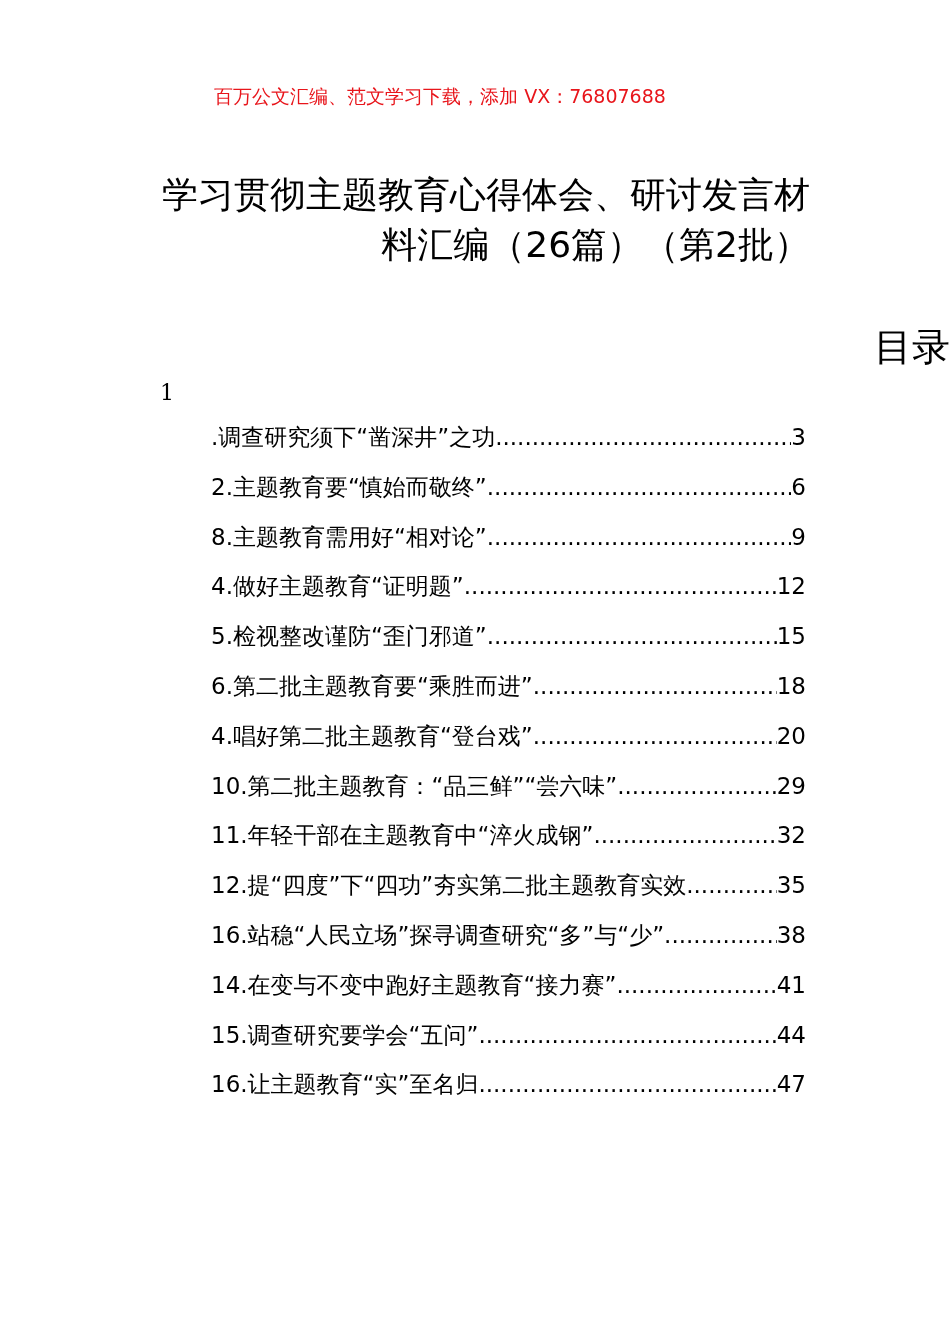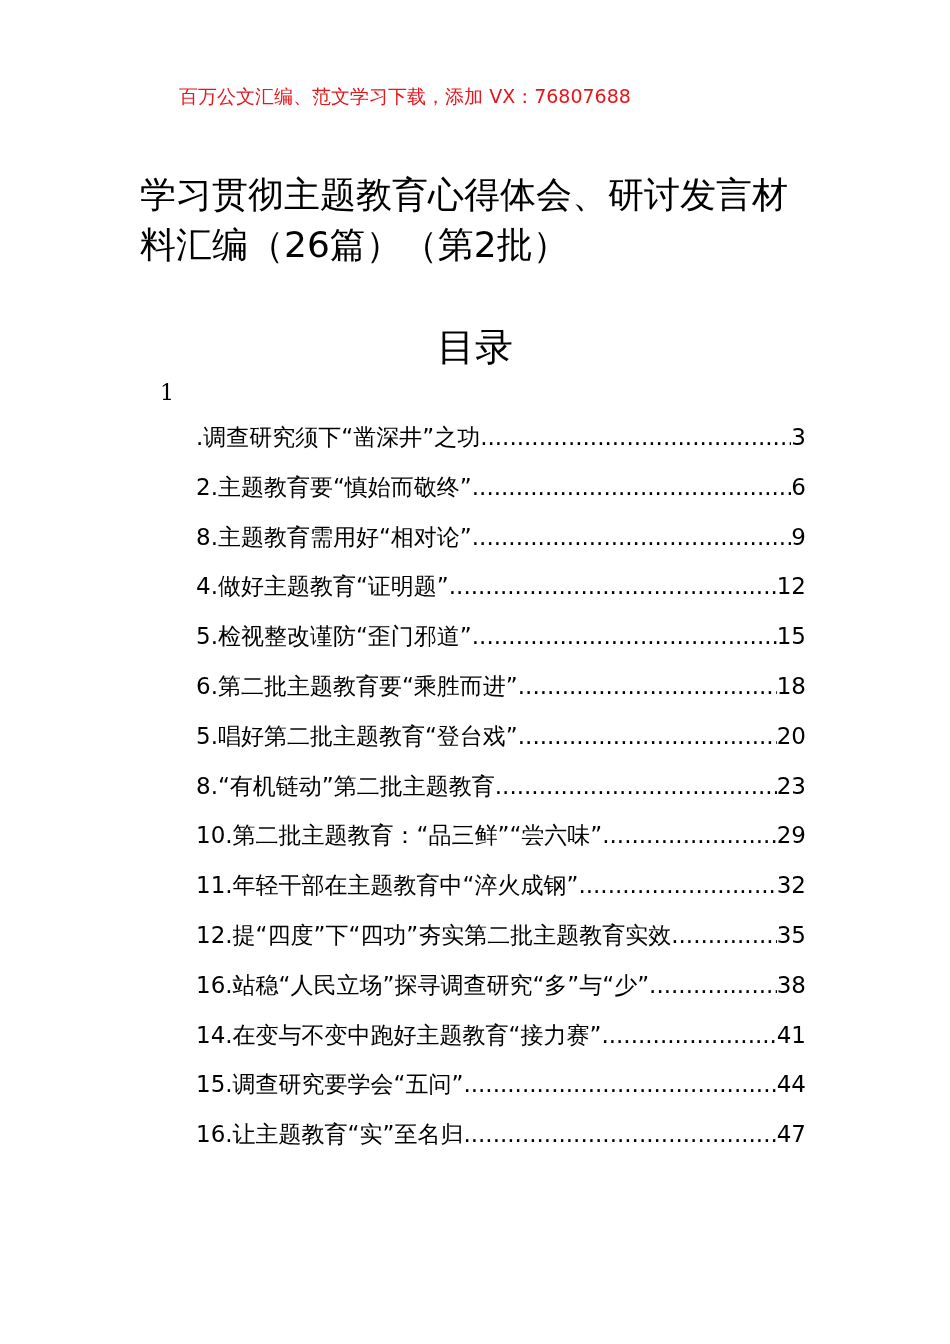--- a/index.html
+++ b/index.html
@@ -1,26 +1,26 @@
 <!DOCTYPE html>
 <html><head>
 <meta charset="utf-8">
 <style>
   html, body { margin: 0; padding: 0; background: #ffffff; }
   body { width: 950px; height: 1344px; position: relative; overflow: hidden;
          font-family: "DejaVu Sans", "Liberation Sans", sans-serif; color: #000; }
   .watermark { position: absolute; top: 84px; left: 0; width: 810px; text-align: center;
-               font-size: 19px; color: #e8151b; letter-spacing: 0px; }
-  .title { position: absolute; top: 170px; left: 140px; width: 670px; text-align: left;
+               font-size: 19px; color: #e8151b; letter-spacing: 0px; padding-left: 35px; }
+  .title { position: absolute; top: 170px; left: 140px; width: 670px; text-align: right;
            font-size: 36px; line-height: 50px; }
-  .toc-heading { position: absolute; top: 322px; left: 0; width: 950px; text-align: center;
+  .toc-heading { position: absolute; top: 322px; left: 0; width: 950px; text-align: right;
                  font-size: 38px; }
   .marker { position: absolute; top: 380px; left: 160px; font-family: "DejaVu Serif", serif; font-size: 22px; }
   .toc { position: absolute; top: 422px; left: 196px; width: 610px; }
-  .toc-row { display: flex; align-items: baseline; height: 49.8px; font-size: 23px; white-space: nowrap; overflow: hidden; }
+  .toc-row { display: flex; align-items: baseline; height: 49.8px; font-size: 23px; white-space: nowrap; overflow: hidden; margin-left: 15px; }
   .toc-title { flex: 0 0 auto; }
   .toc-dots { flex: 1 1 auto; overflow: hidden; white-space: nowrap; color: #000; }
   .toc-dots::before { content: "....................................................................................................................................."; }
   .toc-page { flex: 0 0 auto; }
 </style>
 </head>
 <body>
 
 <div class="watermark">百万公文汇编、范文学习下载，添加 VX：76807688</div>
 
@@ -58,28 +58,23 @@
       <span class="toc-title">5.检视整改谨防“歪门邪道”</span>
       <span class="toc-dots"></span>
       <span class="toc-page">15</span>
     </div>
   <div class="toc-row">
       <span class="toc-title">6.第二批主题教育要“乘胜而进”</span>
       <span class="toc-dots"></span>
       <span class="toc-page">18</span>
     </div>
   <div class="toc-row">
-      <span class="toc-title">5.唱好第二批主题教育“登台戏”</span>
+      <span class="toc-title">4.唱好第二批主题教育“登台戏”</span>
       <span class="toc-dots"></span>
       <span class="toc-page">20</span>
-    </div>
-  <div class="toc-row">
-      <span class="toc-title">8.“有机链动”第二批主题教育</span>
-      <span class="toc-dots"></span>
-      <span class="toc-page">23</span>
     </div>
   <div class="toc-row">
       <span class="toc-title">10.第二批主题教育：“品三鲜”“尝六味”</span>
       <span class="toc-dots"></span>
       <span class="toc-page">29</span>
     </div>
   <div class="toc-row">
       <span class="toc-title">11.年轻干部在主题教育中“淬火成钢”</span>
       <span class="toc-dots"></span>
       <span class="toc-page">32</span>

